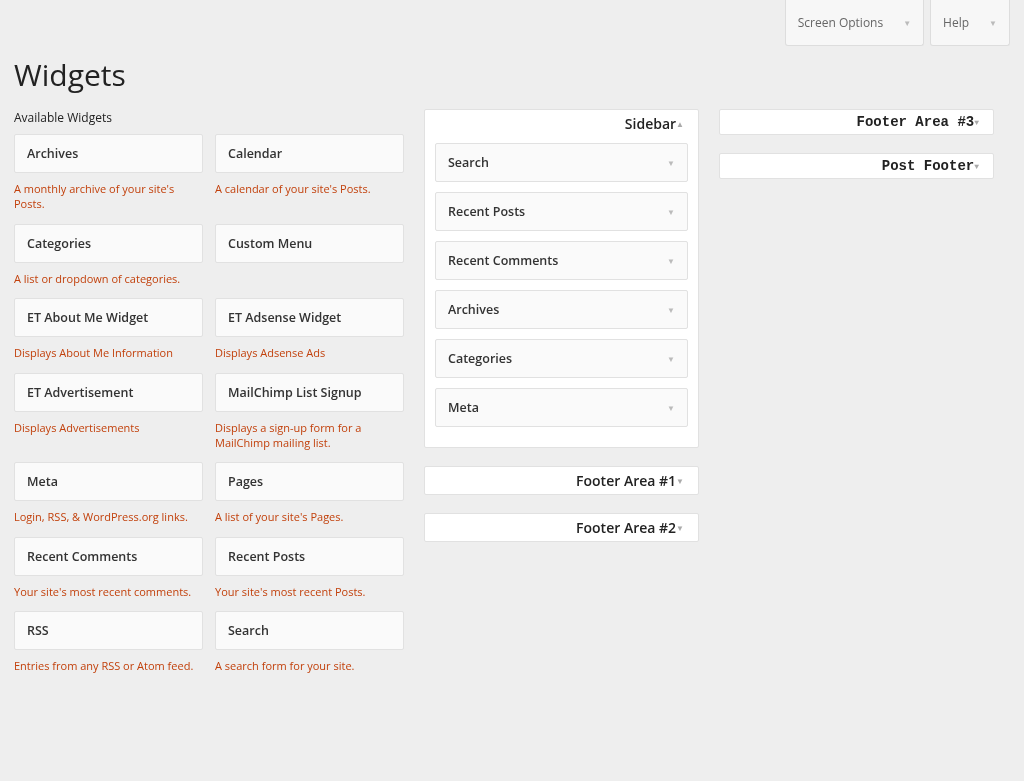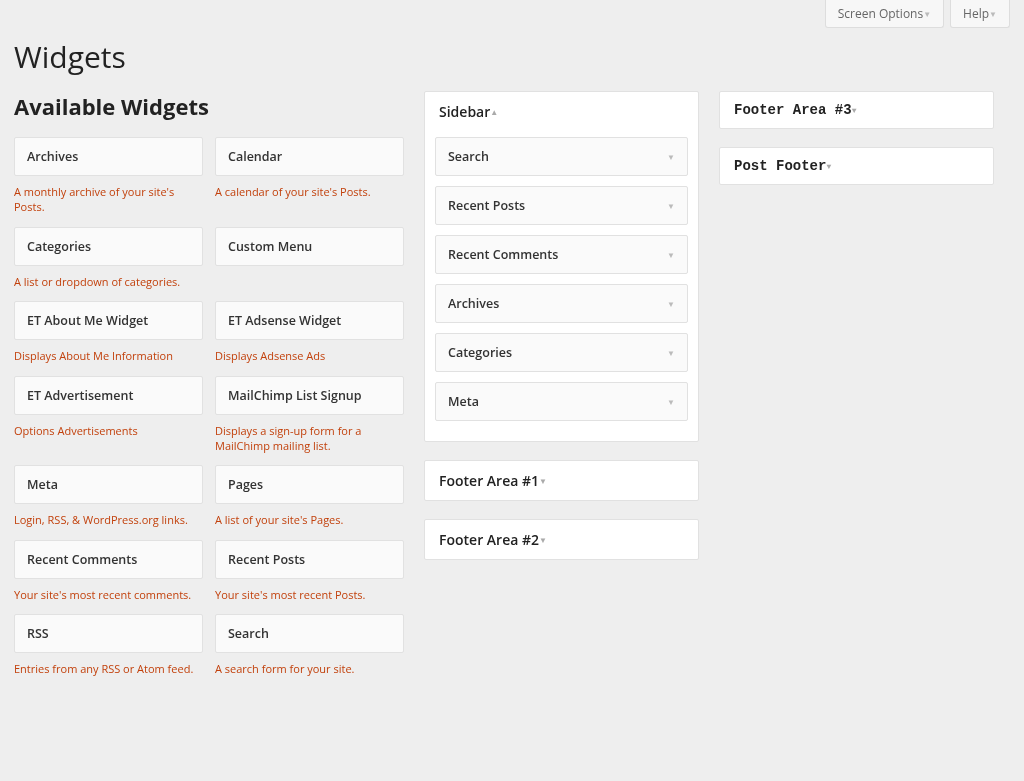--- a/index.html
+++ b/index.html
@@ -17,48 +17,48 @@
     display: flex;
     justify-content: flex-end;
     gap: 6px;
     padding-top: 0;
   }
   .top-link {
     background: #f7f7f7;
     border: 1px solid #ddd;
     border-top: none;
     border-radius: 0 0 3px 3px;
-    padding: 5px 12px;
+    padding: 14px 12px;
     font-size: 12px;
     color: #666;
     cursor: pointer;
     display: flex;
     align-items: center;
-    gap: 0;
+    gap: 20px;
   }
   .top-link .tri { font-size: 8px; color: #bbb; }
   h1.page-title {
     font-size: 30px;
     font-weight: 400;
     color: #222;
     padding: 8px 0 14px 0;
   }
   .wrap {
     display: flex;
     gap: 20px;
     align-items: flex-start;
   }
   .col-left { width: 390px; flex: 0 0 auto; }
   .col-mid  { width: 275px; flex: 0 0 auto; }
   .col-right{ width: 275px; flex: 0 0 auto; font-family: Liberation Mono, monospace; }
   h2.section-title {
-    font-size: 22px;
-    font-weight: 700;
+    font-size: 12px;
+    font-weight: 400;
     color: #222;
-    margin-bottom: 16px;
+    margin-bottom: 8px;
   }
   p.section-desc {
     font-size: 12.5px;
     color: #555;
     line-height: 1.45;
     margin-bottom: 14px;
     max-width: 380px;
   }
   .avail-grid {
     display: grid;
@@ -84,26 +84,26 @@
     padding: 8px 2px 2px 0;
   }
   
   .area {
     background: #fff;
     border: 1px solid #e1e1e1;
     border-radius: 2px;
     margin-bottom: 18px;
   }
   .area-hdr {
-    padding: 10px 14px;
+    padding: 4px 14px;
     font-size: 14px;
     font-weight: 600;
     color: #222;
     display: flex;
-    justify-content: flex-start;
+    justify-content: flex-end;
     align-items: center;
     cursor: pointer;
   }
   .area-hdr .arrow { font-size: 8px; color: #aaa; }
   .area-body { padding: 6px 10px 10px 10px; }
   .placed {
     background: #fafafa;
     border: 1px solid #e1e1e1;
     border-radius: 2px;
     padding: 10px 12px;
@@ -157,21 +157,21 @@
         <div class="widget-cell">
           <div class="widget-hdr">ET About Me Widget</div>
           <div class="widget-desc">Displays About Me Information</div>
         </div>
         <div class="widget-cell">
           <div class="widget-hdr">ET Adsense Widget</div>
           <div class="widget-desc">Displays Adsense Ads</div>
         </div>
         <div class="widget-cell">
           <div class="widget-hdr">ET Advertisement</div>
-          <div class="widget-desc">Options Advertisements</div>
+          <div class="widget-desc">Displays Advertisements</div>
         </div>
         <div class="widget-cell">
           <div class="widget-hdr">MailChimp List Signup</div>
           <div class="widget-desc">Displays a sign-up form for a MailChimp mailing list.</div>
         </div>
         <div class="widget-cell">
           <div class="widget-hdr">Meta</div>
           <div class="widget-desc">Login, RSS, &amp; WordPress.org links.</div>
         </div>
         <div class="widget-cell">

